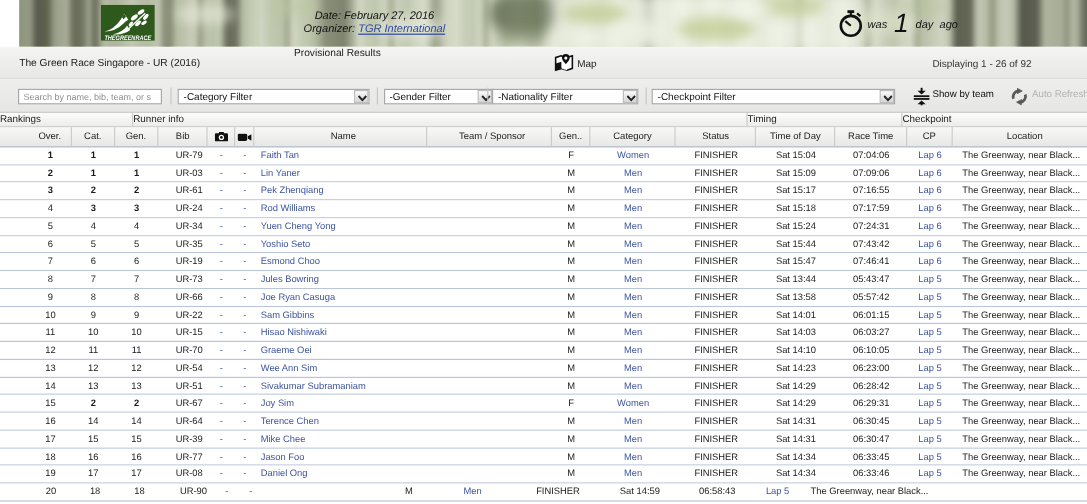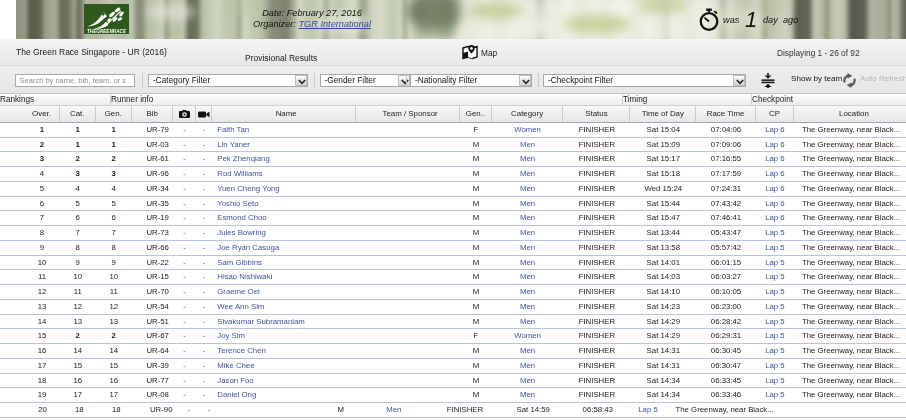--- a/index.html
+++ b/index.html
@@ -20,39 +20,39 @@
 #ago { position:absolute; left:683px; top:0; height:39px; }
 #ago .was { position:absolute; left:24px; top:14.5px; font-size:9.2px; color:#111; }
 #ago .big1 { position:absolute; left:46px; top:7px; font-size:22px; color:#111; }
 #ago .rest { position:absolute; left:64px; top:14.5px; font-size:9.2px; color:#111; white-space:nowrap; }
 
 
 #titlebar { position:absolute; left:0; top:39px; width:906px; height:27px;
   background:linear-gradient(180deg,#f5f5f3,#e7e7e5);
   border-bottom:1px solid #dcdcda; }
 #titlebar .t1 { position:absolute; left:16px; top:8px; font-size:8.5px; color:#1a1a1a; }
-#titlebar .t2 { position:absolute; left:245px; top:14px; font-size:8.5px; color:#1a1a1a; }
+#titlebar .t2 { position:absolute; left:245px; top:0; font-size:8.5px; color:#1a1a1a; }
 #titlebar .maplbl { position:absolute; left:481px; top:9px; font-size:8.3px; color:#1a1a1a; }
 #titlebar .disp { position:absolute; left:777px; top:9px; font-size:8.3px; color:#333; }
 
 
 #filterbar { position:absolute; left:0; top:66px; width:906px; height:27px;
   background:linear-gradient(180deg,#eeeeec,#e6e6e4); }
 .inputbox { position:absolute; top:7.5px; height:13.5px; background:#fff; border:1px solid #a9a9a9; }
 #search { left:14.6px; width:120.5px; }
 #search span { display:block; font-size:7.5px; color:#8f8f8f; line-height:11.5px; padding-left:4px;
   white-space:nowrap; overflow:hidden; }
 .combo { position:absolute; top:7.5px; height:13.5px; background:#fff; border:1px solid #a9a9a9; }
 .combo .lbl { position:absolute; left:4px; top:0; font-size:8.3px; color:#111; line-height:11.5px; white-space:nowrap; }
 .combo .btn { position:absolute; right:0.5px; top:0.5px; bottom:0.5px; width:12px;
   background:linear-gradient(180deg,#fdfdfd,#e8e8e8 45%,#d7d7d7);
   border:1px solid #bdbdbd; }
 .combo .btn svg { position:absolute; left:2px; top:3px; }
 .vsep { position:absolute; top:7px; height:14px; width:1px; background:#c8c8c6; }
-#sbt { position:absolute; left:777px; top:7.5px; font-size:8.1px; color:#111;margin-left:14px; }
+#sbt { position:absolute; left:777px; top:7.5px; font-size:8.1px; color:#111; }
 #ar { position:absolute; left:860px; top:7.5px; font-size:8.1px; color:#b3b3b3; white-space:nowrap; }
 
 
 #tbl { position:absolute; left:0; top:93px; width:906px; }
 .hrow1 { display:flex; height:12.4px; background:linear-gradient(180deg,#fdfdfd,#ececea);
   border-top:1px solid #c3c3c1; }
 .hrow2 { display:flex; height:17.6px; background:linear-gradient(180deg,#f8f8f6,#e7e7e5);
   border-top:1px solid #d0d0ce; border-bottom:1px solid #98a5bb; }
 .hcell { border-right:1px solid #cccccc; font-size:7.9px; color:#222;
   overflow:hidden; white-space:nowrap; }
@@ -310,21 +310,21 @@
         <div class="cell cc c-status">FINISHER</div>
         <div class="cell cc c-tod">Sat 15:17</div>
         <div class="cell cc c-rt">07:16:55</div>
         <div class="cell cc c-cp lk">Lap 6</div>
         <div class="cell cl c-loc" style="padding-left:8px">The Greenway, near Black...</div>
       </div>
 <div class="drow">
         <div class="cell cc c-over">4</div>
         <div class="cell cc c-cat b">3</div>
         <div class="cell cc c-gen b">3</div>
-        <div class="cell cc c-bib" style="text-indent:10px">UR-96</div>
+        <div class="cell cc c-bib" style="text-indent:10px">UR-24</div>
         <div class="cell cc c-pho lk">-</div>
         <div class="cell cc c-vid lk">-</div>
         <div class="cell cl c-name lk">Rod Williams</div>
         <div class="cell cl c-team"></div>
         <div class="cell cc c-sex">M</div>
         <div class="cell cc c-category lk">Men</div>
         <div class="cell cc c-status">FINISHER</div>
         <div class="cell cc c-tod">Sat 15:18</div>
         <div class="cell cc c-rt">07:17:59</div>
         <div class="cell cc c-cp lk">Lap 6</div>
@@ -335,21 +335,21 @@
         <div class="cell cc c-cat">4</div>
         <div class="cell cc c-gen">4</div>
         <div class="cell cc c-bib" style="text-indent:10px">UR-34</div>
         <div class="cell cc c-pho lk">-</div>
         <div class="cell cc c-vid lk">-</div>
         <div class="cell cl c-name lk">Yuen Cheng Yong</div>
         <div class="cell cl c-team"></div>
         <div class="cell cc c-sex">M</div>
         <div class="cell cc c-category lk">Men</div>
         <div class="cell cc c-status">FINISHER</div>
-        <div class="cell cc c-tod">Wed 15:24</div>
+        <div class="cell cc c-tod">Sat 15:24</div>
         <div class="cell cc c-rt">07:24:31</div>
         <div class="cell cc c-cp lk">Lap 6</div>
         <div class="cell cl c-loc" style="padding-left:8px">The Greenway, near Black...</div>
       </div>
 <div class="drow">
         <div class="cell cc c-over">6</div>
         <div class="cell cc c-cat">5</div>
         <div class="cell cc c-gen">5</div>
         <div class="cell cc c-bib" style="text-indent:10px">UR-35</div>
         <div class="cell cc c-pho lk">-</div>

